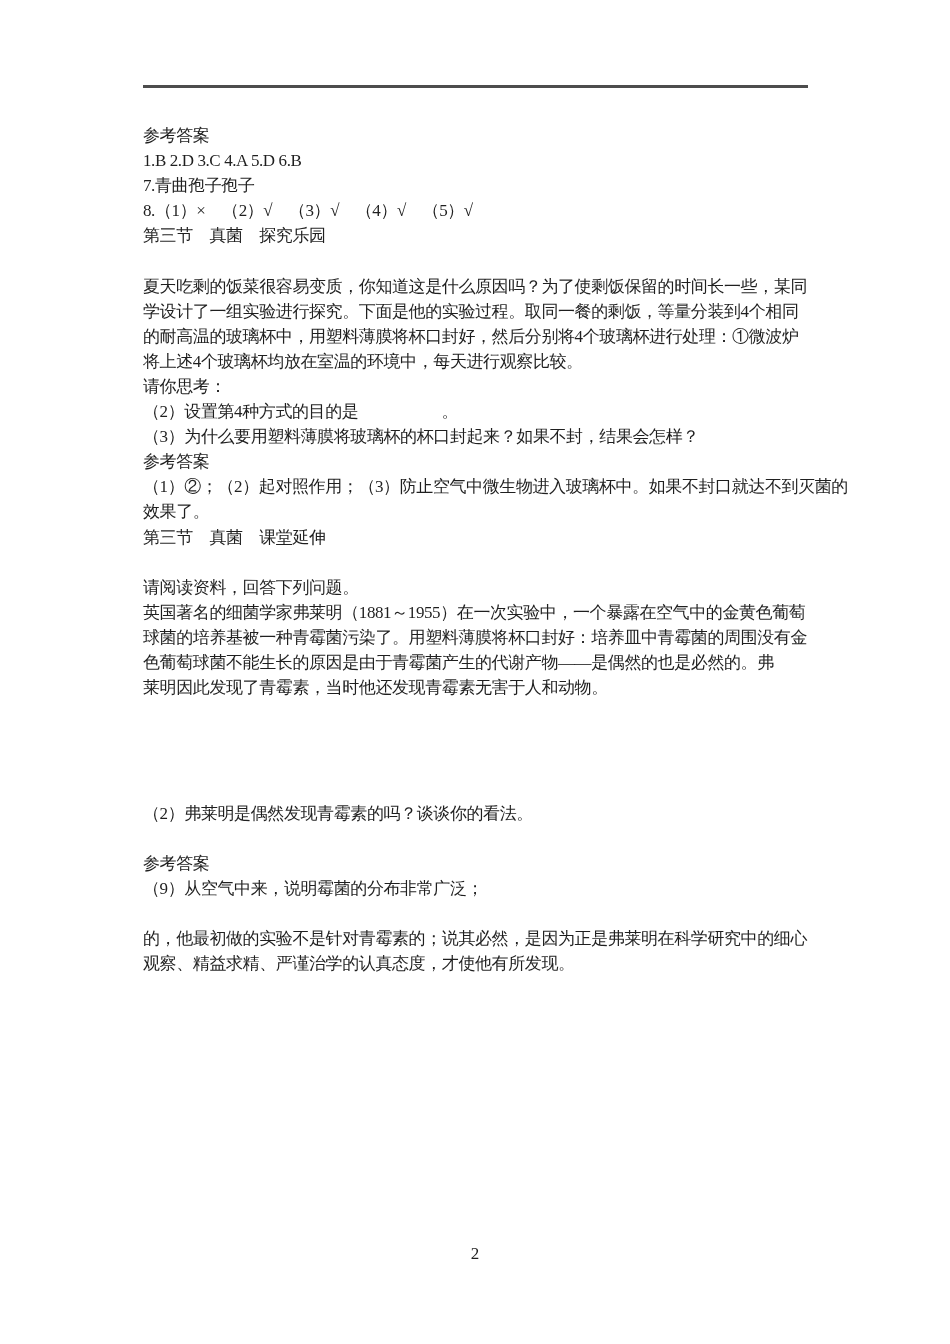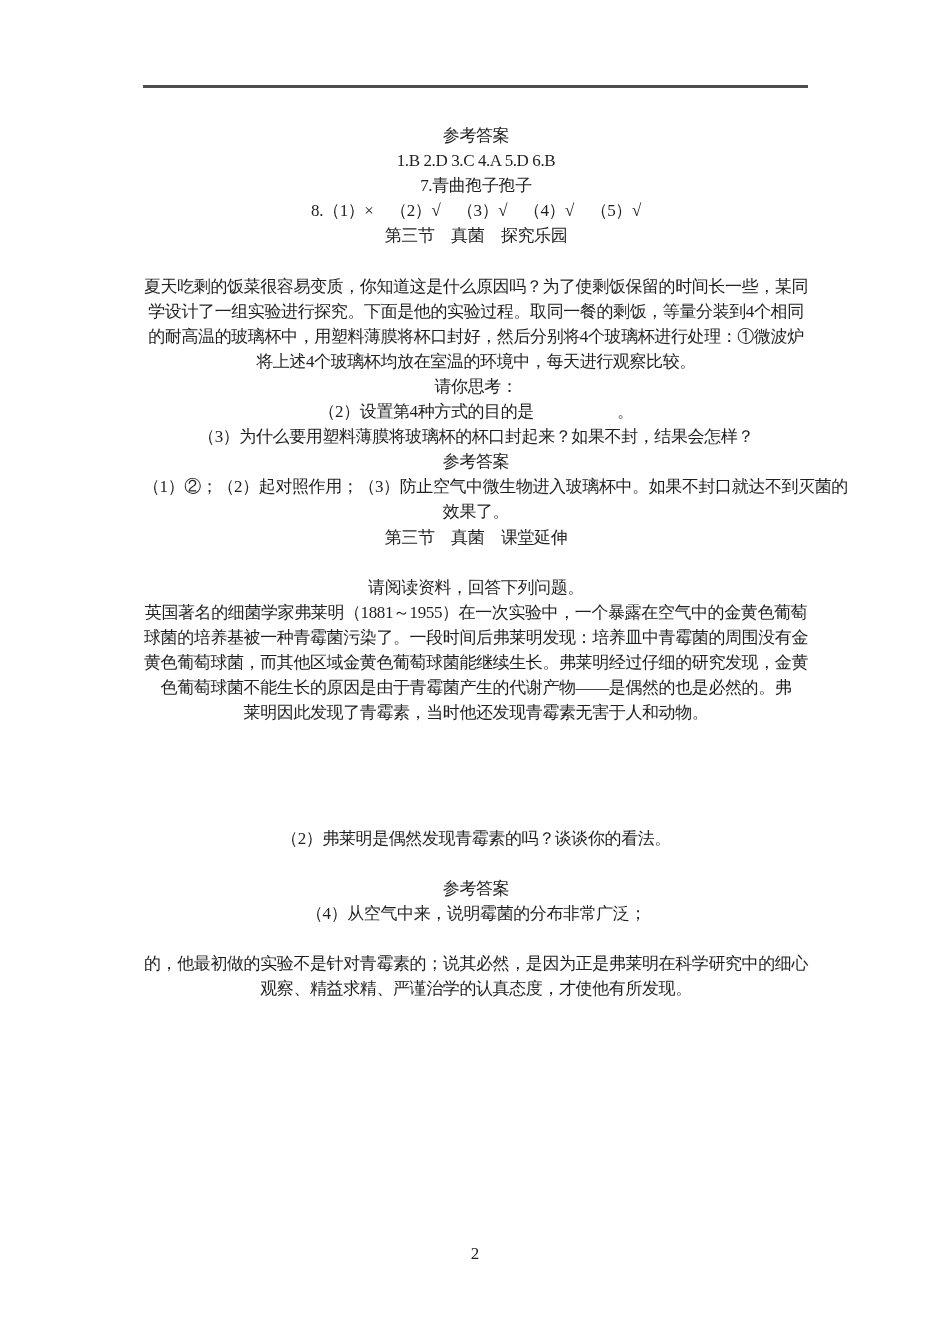--- a/index.html
+++ b/index.html
@@ -21,21 +21,20 @@
     top: 85px;
     width: 665px;
     height: 3px;
     background: #4d4d4d;
   }
   .content {
     position: absolute;
     left: 143px;
     top: 123px;
     width: 666px;
-    text-align: center;
   }
   .line {
     height: 25.1px;
     line-height: 25.1px;
     font-size: 17px;
     color: #1f1f1f;
     white-space: pre;
     letter-spacing: -0.4px;
     overflow: visible;
   }
@@ -68,30 +67,29 @@
       <div class="line">请你思考：</div>
       <div class="line">（2）设置第4种方式的目的是　　　　　。</div>
       <div class="line">（3）为什么要用塑料薄膜将玻璃杯的杯口封起来？如果不封，结果会怎样？</div>
       <div class="line">参考答案</div>
       <div class="line">（1）②；（2）起对照作用；（3）防止空气中微生物进入玻璃杯中。如果不封口就达不到灭菌的</div>
       <div class="line">效果了。</div>
       <div class="line">第三节　真菌　课堂延伸</div>
       <div class="line">&nbsp;</div>
       <div class="line">请阅读资料，回答下列问题。</div>
       <div class="line">英国著名的细菌学家弗莱明（1881～1955）在一次实验中，一个暴露在空气中的金黄色葡萄</div>
-      <div class="line">球菌的培养基被一种青霉菌污染了。一段时间后弗莱明发现：培养皿中青霉菌的周围没有金</div>
-      <div class="line">黄色葡萄球菌，而其他区域金黄色葡萄球菌能继续生长。弗莱明经过仔细的研究发现，金黄</div>
+      <div class="line">球菌的培养基被一种青霉菌污染了。用塑料薄膜将杯口封好：培养皿中青霉菌的周围没有金</div>
       <div class="line">色葡萄球菌不能生长的原因是由于青霉菌产生的代谢产物——是偶然的也是必然的。弗</div>
       <div class="line">莱明因此发现了青霉素，当时他还发现青霉素无害于人和动物。</div>
       <div class="line">&nbsp;</div>
       <div class="line">&nbsp;</div>
       <div class="line">&nbsp;</div>
       <div class="line">&nbsp;</div>
       <div class="line">（2）弗莱明是偶然发现青霉素的吗？谈谈你的看法。</div>
       <div class="line">&nbsp;</div>
       <div class="line">参考答案</div>
-      <div class="line">（4）从空气中来，说明霉菌的分布非常广泛；</div>
+      <div class="line">（9）从空气中来，说明霉菌的分布非常广泛；</div>
       <div class="line">&nbsp;</div>
       <div class="line">的，他最初做的实验不是针对青霉素的；说其必然，是因为正是弗莱明在科学研究中的细心</div>
       <div class="line">观察、精益求精、严谨治学的认真态度，才使他有所发现。</div>
     </div>
   <div class="footer">2</div>
 </div>
 
 </body></html>

